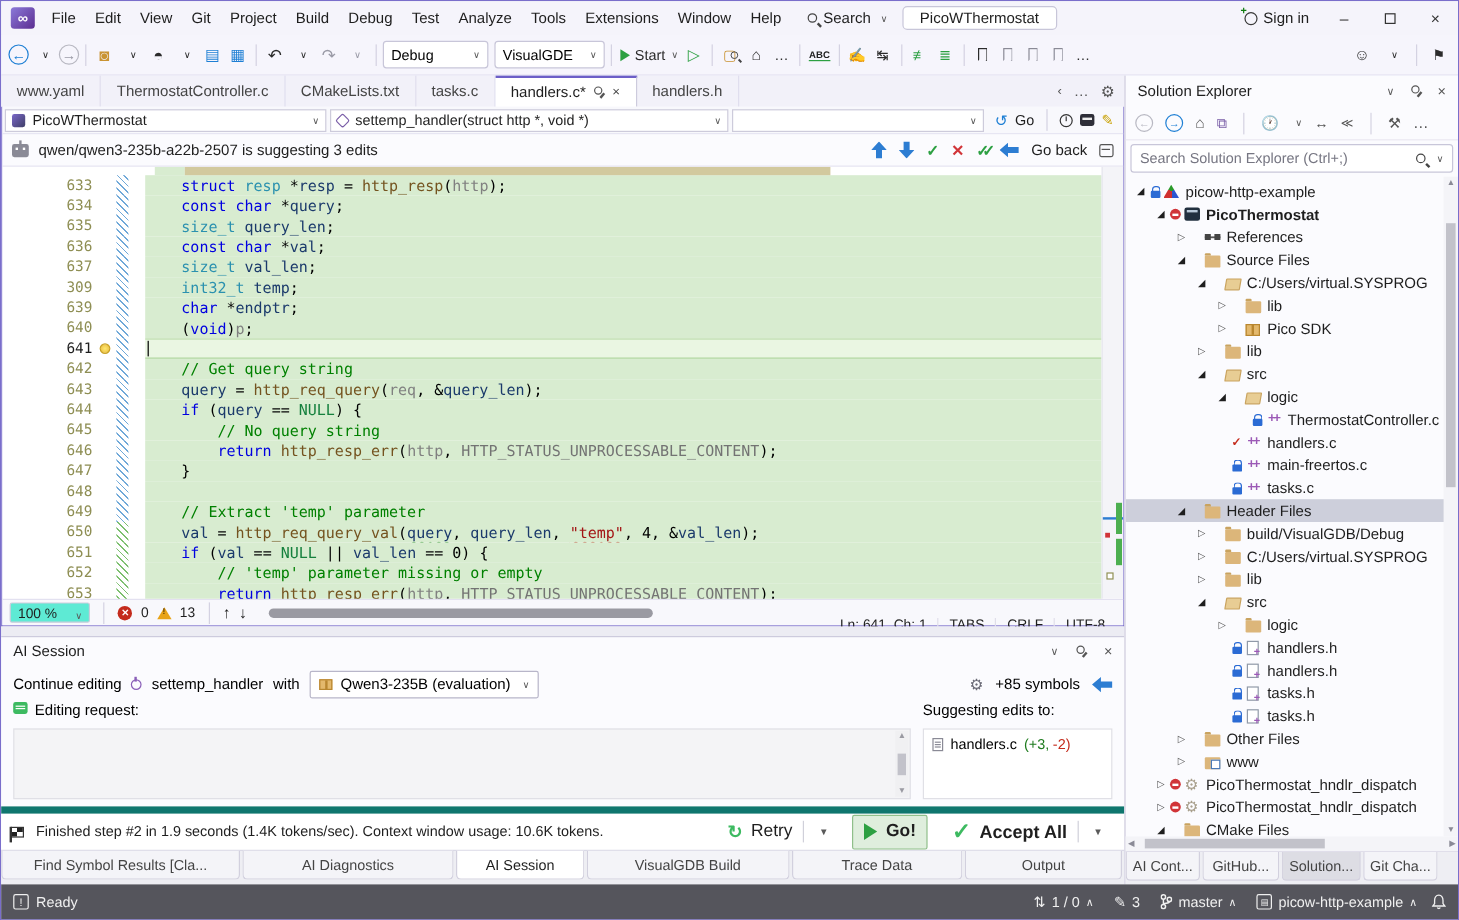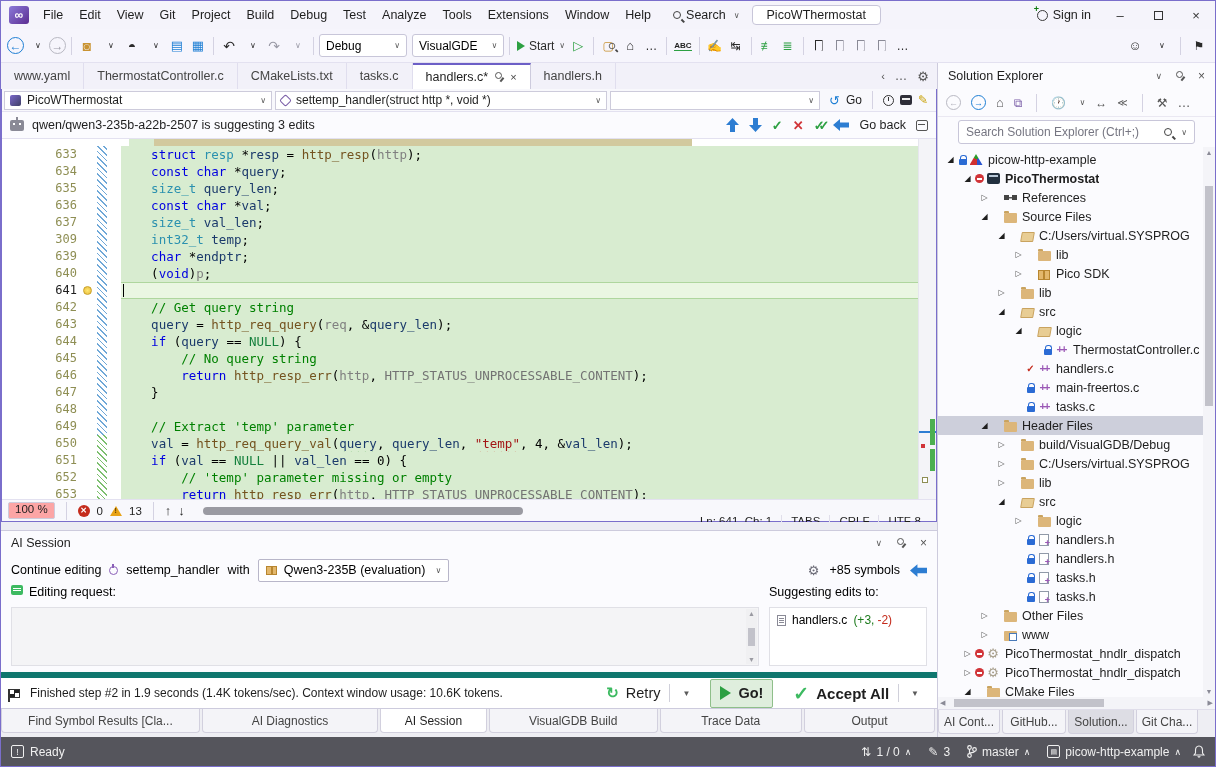--- a/index.html
+++ b/index.html
@@ -90,21 +90,21 @@
   .ccontent.cur::before { content:""; position:absolute; left:2px; top:2px; width:1px; height:13px; background:#000; }
   .tok-p{color:#000}.tok-k{color:#0000E0}.tok-t{color:#2B91AF}.tok-v{color:#1B3A6B}.tok-f{color:#74531F}
   .tok-c{color:#008000}.tok-m{color:#15803d}.tok-g{color:#808080}.tok-e{color:#737373}
   .tok-vw{color:#1B3A6B; text-decoration:underline wavy #3C9B3C 1px; text-underline-offset:3px;}
   .tok-sw{color:#A31515; text-decoration:underline wavy #C84D3A 1px; text-underline-offset:3px;}
   .vscroll { width:18px; flex:none; background:#F4F4F8; border-left:1px solid #E6E6EE; position:relative; }
   .vs-mark { position:absolute; }
 
   
   .editor-status { height:22px; display:flex; align-items:center; background:#F8F8FC; border-top:1px solid #E3E1F0; font-size:11.5px; color:#1E1E1E; padding:0 6px; gap:7px; }
-  .zoom-combo { height:17px; background:#fca5a5; border:1px solid #CDCBDb; border-radius:2px; display:flex; align-items:flex-start; gap:12px; padding:0 6px;flex-direction:column; }
+  .zoom-combo { height:17px; background:#5eead4; border:1px solid #CDCBDb; border-radius:2px; display:flex; align-items:flex-end; gap:12px; padding:0 6px; }
   .err-ic { width:12px; height:12px; border-radius:50%; background:#C42B1C; color:#fff; font-size:8px; display:flex; align-items:center; justify-content:center; font-weight:bold; }
   .warn-ic { width:0; height:0; border-left:6px solid transparent; border-right:6px solid transparent; border-bottom:10px solid #E8A317; position:relative; }
   .warn-ic::after { content:"!"; position:absolute; left:-1.5px; top:1px; font-size:7px; color:#5A3A00; font-weight:bold; }
   .hsb-track { flex:1; height:10px; margin:0 6px; position:relative; }
   .hsb-thumb { position:absolute; left:0; top:1px; width:320px; height:8px; background:#9A9AA2; border-radius:4px; }
   .es-right { display:flex; align-items:center; gap:0; }
   .es-cell { padding:0 9px; border-left:1px solid #E0DEEA;margin-top:20px; }
 
   
   .splitter { height:8px; background:#ECECF3; flex:none; }
@@ -152,21 +152,21 @@
   .btab { height:24px; display:flex; align-items:center; justify-content:center; border:1px solid #D2D0DE; border-top:none; border-radius:0 0 4px 4px; background:#F4F4F8; margin-right:2px; padding:0 10px; white-space:nowrap; overflow:hidden; }
   .btab.active { background:#FFFFFF; color:#1E1E1E; }
   .btab.filled { background:#DDDDE4; }
 
   
   .se-head { height:26px; display:flex; align-items:center; padding:0 10px; font-size:12.5px; color:#1E1E1E; }
   .se-head-ics { margin-left:auto; display:flex; gap:13px; color:#555; align-items:center; }
   .se-toolbar { height:28px; display:flex; align-items:center; padding:0 8px; gap:10px; color:#555; font-size:13px; border-bottom:1px solid #EAE8F2; }
   .se-circle { width:15px; height:15px; border-radius:50%; border:1.5px solid #1E7FD4; color:#1E7FD4; font-size:9px; display:flex; align-items:center; justify-content:center; }
   .se-circle.dis { border-color:#B8B8C2; color:#B8B8C2; }
-  .se-search { height:30px; display:flex; align-items:center; padding:3px 20px; }
+  .se-search { height:30px; display:flex; align-items:center; padding:3px 4px; }
   .se-search-box { flex:1; height:24px; border:1px solid #C8C6D9; border-radius:3px; background:#fff; display:flex; align-items:center; padding:0 7px; gap:6px; color:#767682; font-size:12px; }
   .se-tree { flex:1; overflow:hidden; position:relative; font-size:12.5px; color:#1E1E1E; padding-top:3px; }
   .trow { height:19px; display:flex; align-items:center; white-space:nowrap; overflow:hidden; }
   .trow.sel { background:#CDCFDB; }
   .tarrow { width:13px; flex:none; font-size:8px; color:#555; text-align:center; }
   .tarrow.exp { color:#1E1E1E; }
   .tovl { width:11px; flex:none; display:flex; align-items:center; justify-content:center; }
   .ticon { width:16px; flex:none; display:flex; align-items:center; justify-content:center; margin-right:4px; }
   .tlabel { overflow:hidden; }
   .tlabel.b { font-weight:bold; }

